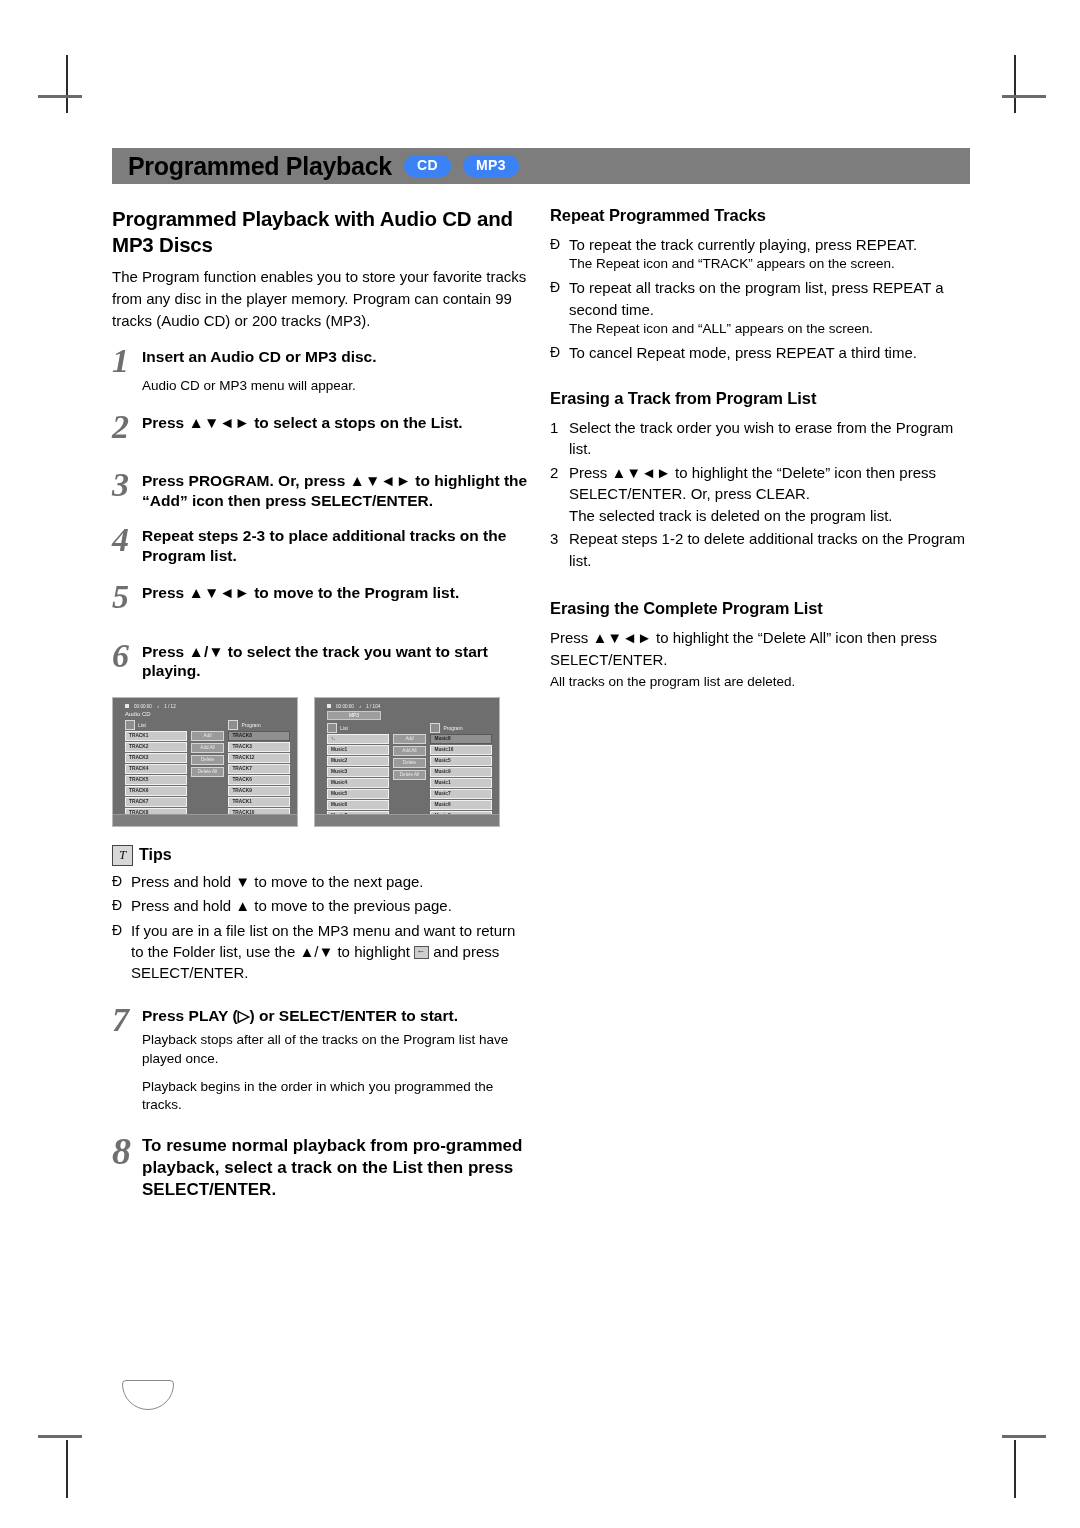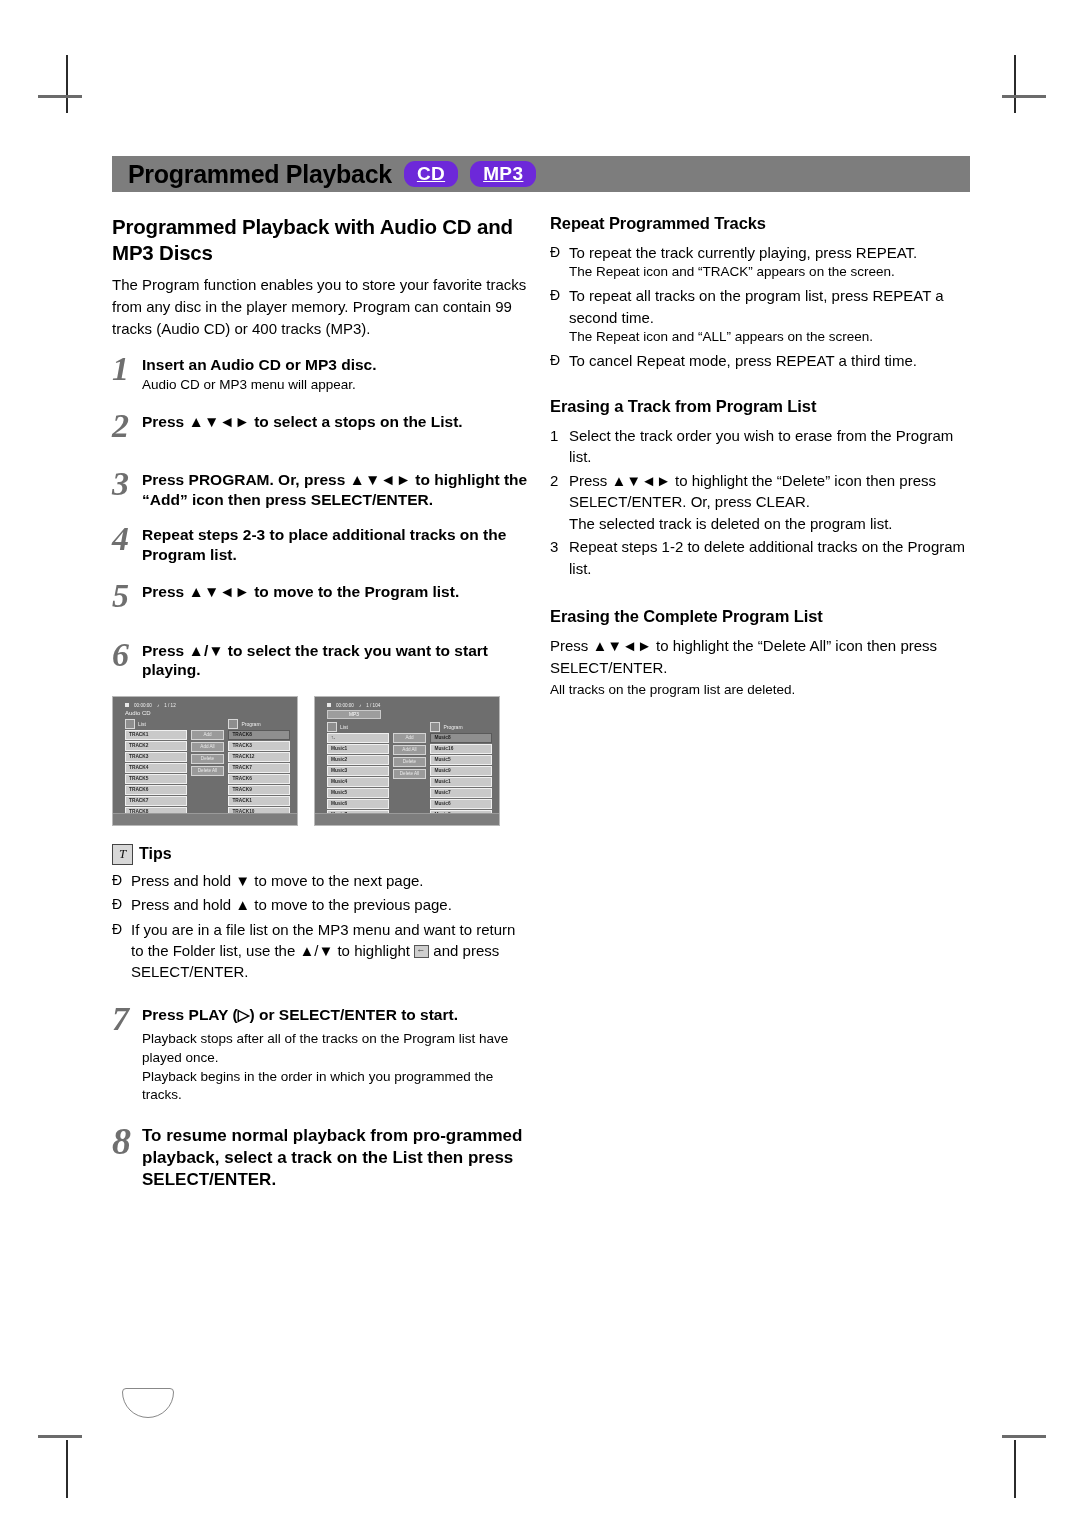--- a/index.html
+++ b/index.html
@@ -18,50 +18,49 @@
 
   
   .crop { position: absolute; background: #6b6b6b; }
   .crop.v { width: 2px; height: 58px; background: #2b2b2b; }
   .crop.h { height: 3px; width: 44px; }
 
   
   #page {
     position: absolute;
     left: 112px;
-    top: 156px;
+    top: 148px;
     width: 858px;
     height: 1280px;
   }
 
   
   .banner {
     background: #7d7d7d;
     height: 36px;
     display: flex;
     align-items: center;
     padding-left: 16px;
     gap: 12px;
   }
   .banner-title {
     font-size: 25px;
     font-weight: bold;
     color: #000;
     letter-spacing: -0.3px;
   }
   .badge {
-    background: #6d28d9;
+    background: #3b82f6;
     color: #fff;
-    font-size: 19px;
+    font-size: 14px;
     font-weight: bold;
     border-radius: 11px;
     padding: 2px 13px 3px;
     letter-spacing: 0.4px;
     line-height: 1.15;
-    text-decoration: underline;
   }
 
   
   .cols {
     display: flex;
     margin-top: 22px;
   }
   .col-left { width: 420px; padding-right: 18px; }
   .col-right { width: 420px; }
 
@@ -106,21 +105,21 @@
   }
   .step-body { flex: 1 1 auto; padding-top: 2px; }
   .step-title {
     font-size: 15.5px;
     font-weight: bold;
     line-height: 1.26;
   }
   .step-note {
     font-size: 13.5px;
     line-height: 1.36;
-    margin-top: 1px;
+    margin-top: 10px;
   }
   .step.big .step-num { font-size: 38px; }
   .step.big .step-title { font-size: 17px; line-height: 1.3; }
 
   
   .bul {
     display: flex;
     font-size: 15px;
     line-height: 1.43;
     margin-top: 3px;
@@ -315,21 +314,21 @@
     <span class="banner-title">Programmed Playback</span>
     <span class="badge">CD</span>
     <span class="badge">MP3</span>
   </div>
 
   <div class="cols">
 
     <div class="col-left">
 
       <h2 class="sub">Programmed Playback with Audio CD and MP3 Discs</h2>
-      <p class="body">The Program function enables you to store your favorite tracks from any disc in the player memory. Program can contain 99 tracks (Audio CD) or 400 tracks (MP3).</p>
+      <p class="body">The Program function enables you to store your favorite tracks from any disc in the player memory. Program can contain 99 tracks (Audio CD) or 200 tracks (MP3).</p>
 
       <div class="step">
         <div class="step-num">1</div>
         <div class="step-body">
           <div class="step-title">Insert an Audio CD or MP3 disc.</div>
           <div class="step-note">Audio CD or MP3 menu will appear.</div>
         </div>
       </div>
 
       <div class="step" style="margin-top:16px;">

